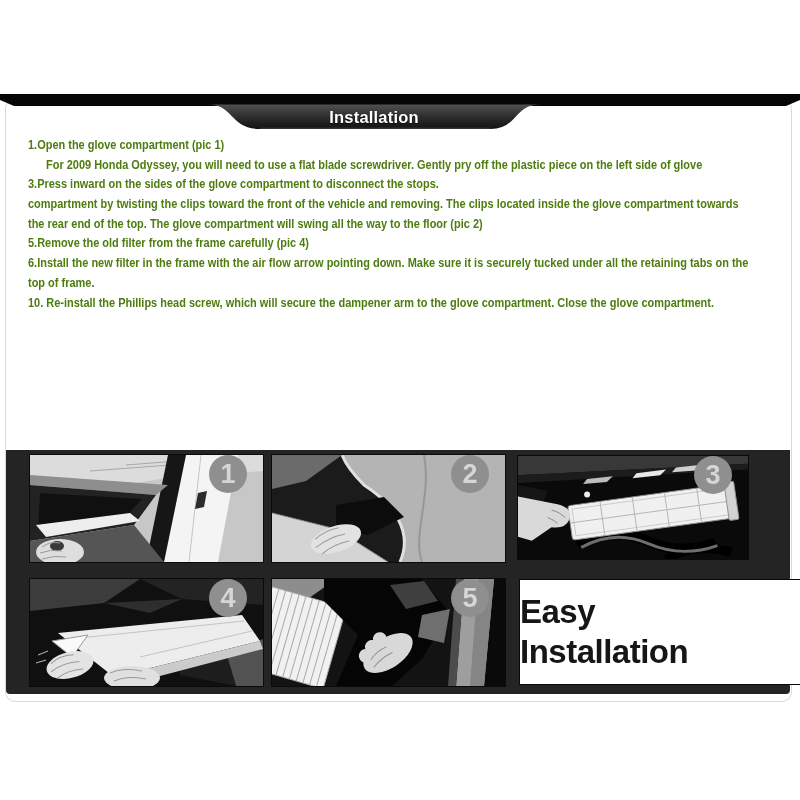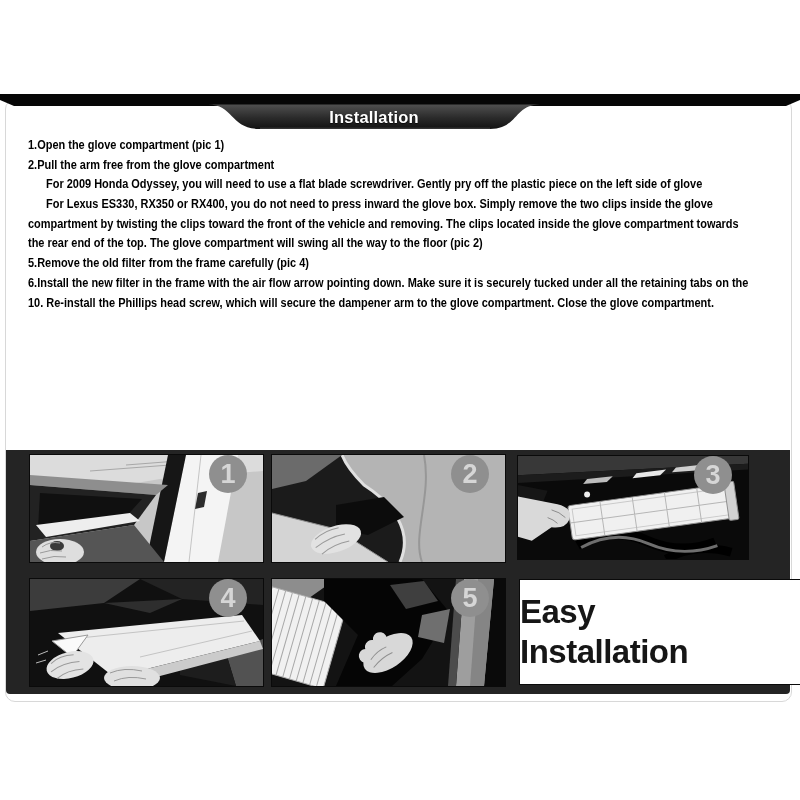--- a/index.html
+++ b/index.html
@@ -12,21 +12,21 @@
         z-index:4;color:#ffffff;font:700 16.5px/24px "Liberation Sans",sans-serif;
         letter-spacing:.2px;text-shadow:0 1px 1px rgba(0,0,0,.8);}
 
   
   .card{position:absolute;left:5px;top:99px;width:785px;height:601px;background:#ffffff;
         border:1px solid #d8d8d8;border-radius:10px;z-index:1;}
 
   
   .instructions{position:absolute;left:28px;top:136px;width:758px;z-index:2;}
   .t-line{height:19.7px;font:700 12.2px/19.7px "Liberation Sans",sans-serif;
-        color:#000000;white-space:nowrap;}
+        color:#4d7c0f;white-space:nowrap;}
   .t-line.indent{padding-left:18px;}
   .t-inner{display:inline-block;transform-origin:0 50%;}
 
   
   .gallery{position:absolute;left:6px;top:450px;width:784px;height:244px;
         background:#242424;z-index:2;border-radius:0 0 4px 4px;}
   .panel{position:absolute;overflow:hidden;background:#0c0c0c;box-shadow:0 0 0 1px #0a0a0a;}
   .panel svg{position:absolute;left:0;top:0;width:100%;height:100%;display:block;}
   .p1{left:24px;top:5px;width:233px;height:107px;}
   .p2{left:266px;top:5px;width:233px;height:107px;}
@@ -45,27 +45,27 @@
 </style>
 </head>
 <body>
 
 <div class="page">
 
   <div class="card"></div>
 
   <div class="instructions" id="instructions">
       <div class="t-line"><span class="t-inner" style="transform: scaleX(0.9);">1.Open the glove compartment (pic 1)</span></div>
-      <div class="t-line"><span class="t-inner" style="transform: scaleX(0.9);">2.Pull the arm free from the glove compartment</span></div>
       <div class="t-line indent"><span class="t-inner" style="transform: scaleX(0.9);">For 2009 Honda Odyssey, you will need to use a flat blade screwdriver. Gently pry off the plastic piece on the left side of glove</span></div>
-      <div class="t-line indent"><span class="t-inner" style="transform: scaleX(0.9);">For Lexus ES330, RX350 or RX400, you do not need to press inward the glove box. Simply remove the two clips inside the glove</span></div>
+      <div class="t-line"><span class="t-inner" style="transform: scaleX(0.9);">3.Press inward on the sides of the glove compartment to disconnect the stops.</span></div>
       <div class="t-line"><span class="t-inner" style="transform: scaleX(0.9);">compartment by twisting the clips toward the front of the vehicle and removing. The clips located inside the glove compartment towards</span></div>
       <div class="t-line"><span class="t-inner" style="transform: scaleX(0.9);">the rear end of the top. The glove compartment will swing all the way to the floor (pic 2)</span></div>
       <div class="t-line"><span class="t-inner" style="transform: scaleX(0.9);">5.Remove the old filter from the frame carefully (pic 4)</span></div>
       <div class="t-line"><span class="t-inner" style="transform: scaleX(0.9);">6.Install the new filter in the frame with the air flow arrow pointing down. Make sure it is securely tucked under all the retaining tabs on the</span></div>
+      <div class="t-line"><span class="t-inner" style="transform: scaleX(0.9);">top of frame.</span></div>
       <div class="t-line"><span class="t-inner" style="transform: scaleX(0.9);">10. Re-install the Phillips head screw, which will secure the dampener arm to the glove compartment. Close the glove compartment.</span></div>
     </div>
 
   <div class="gallery">
 
     <div class="panel p1">
       <svg viewBox="0 0 233 107" preserveAspectRatio="none">
         <rect width="233" height="107" fill="#c7c7c7"></rect>
         <polygon points="0,0 233,0 233,16 130,24 0,46" fill="#dcdcdc"></polygon>
         <path d="M96,10 L186,3 M60,16 L140,10" stroke="#a8a8a8" stroke-width="1" fill="none"></path>

